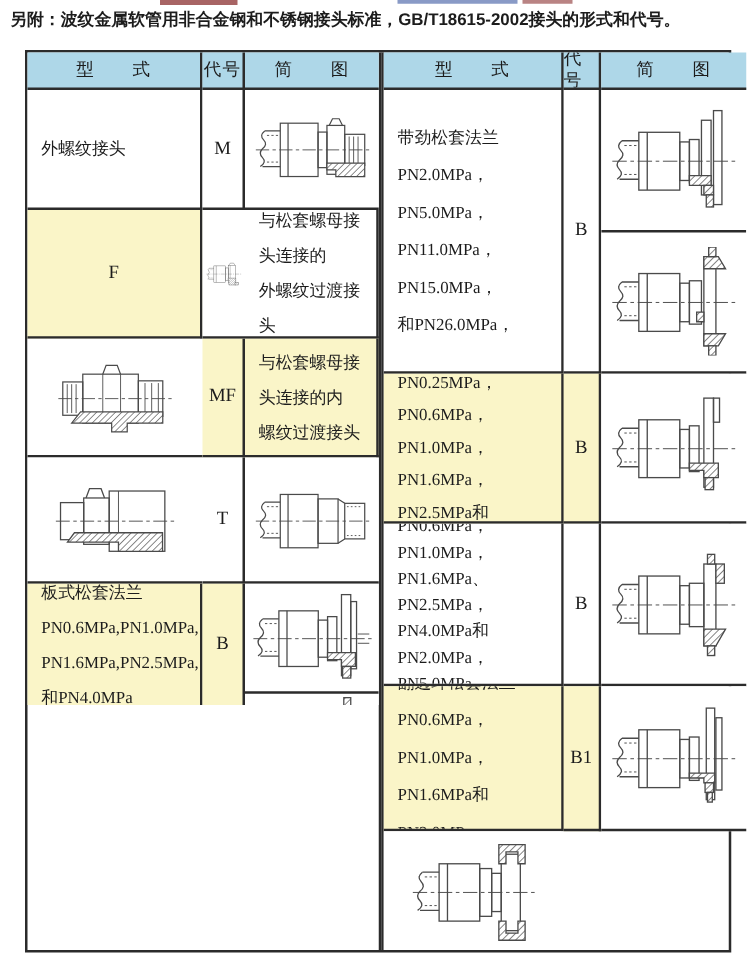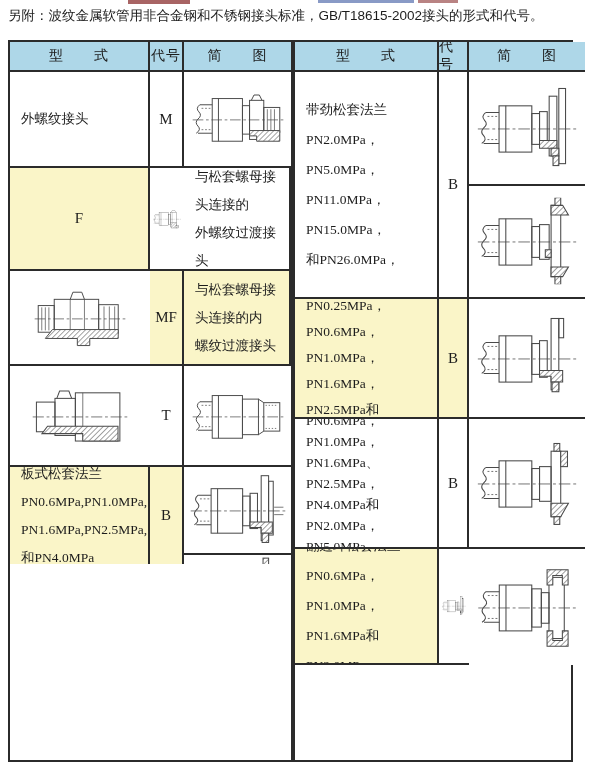--- a/index.html
+++ b/index.html
@@ -12,22 +12,22 @@
   *{box-sizing:border-box;margin:0;padding:0}
   html,body{width:600px;height:768px;background:#ffffff;overflow:hidden;
     font-family:"Liberation Serif","DejaVu Serif",serif;color:var(--ink)}
   .page{position:relative;width:600px;height:768px;background:#fff}
   .artifact{position:absolute;top:0;height:4px}
   .a1{left:128px;width:62px;background:#8b3030;opacity:.75}
   .a2{left:318px;width:96px;background:#3a57a0;opacity:.6;height:3px}
   .a3{left:418px;width:40px;background:#8b3030;opacity:.6;height:3px}
   .title{position:absolute;left:8px;top:7px;width:588px;
     font-family:"Liberation Sans","DejaVu Sans",sans-serif;
-    font-weight:normal;font-size:13.5px;white-space:nowrap}
-  .tbl{position:absolute;left:8px;top:40px;width:565px;height:722px;
+    font-weight:bold;font-size:13.5px;white-space:nowrap}
+  .tbl{position:absolute;left:20px;top:40px;width:565px;height:722px;
     border:2px solid var(--grid);display:flex;background:#fff}
   .half{display:grid}
   .half.left{width:283px;border-right:2px solid var(--grid);
     grid-template-columns:140px 34px 107px;
     grid-template-rows:30px 96px 103px 95px 101px 97px 196px}
   .spacer{width:5px;background:#fff}
   .half.right{width:292px;border-left:2px solid var(--grid);
     grid-template-columns:144px 30px 116px;
     grid-template-rows:30px 227px 120px 130px 116px 95px}
   .c{border-right:2px solid var(--grid);border-bottom:2px solid var(--grid);
@@ -363,20 +363,21 @@
         <svg class="d" width="106" height="104" viewBox="0 0 110 90">
             <use href="#flg-weld-b"></use>
           </svg>
       </div>
 
       <div class="c yel">
           <div class="typ lh30">翻边环松套法兰
 PN0.6MPa， PN1.0MPa，
 PN1.6MPa和PN2.0MPa，</div>
         </div>
+      <div class="c code yel">B1</div>
       <div class="c diag lastcol">
         <svg class="d" width="106" height="96" viewBox="0 0 110 90">
             <use href="#flg-b1"></use>
           </svg>
       </div>
 
       <div class="c diag lastcol nb">
         <svg class="d" width="106" height="86" viewBox="0 0 110 90">
             <use href="#flg-b2"></use>
           </svg>

